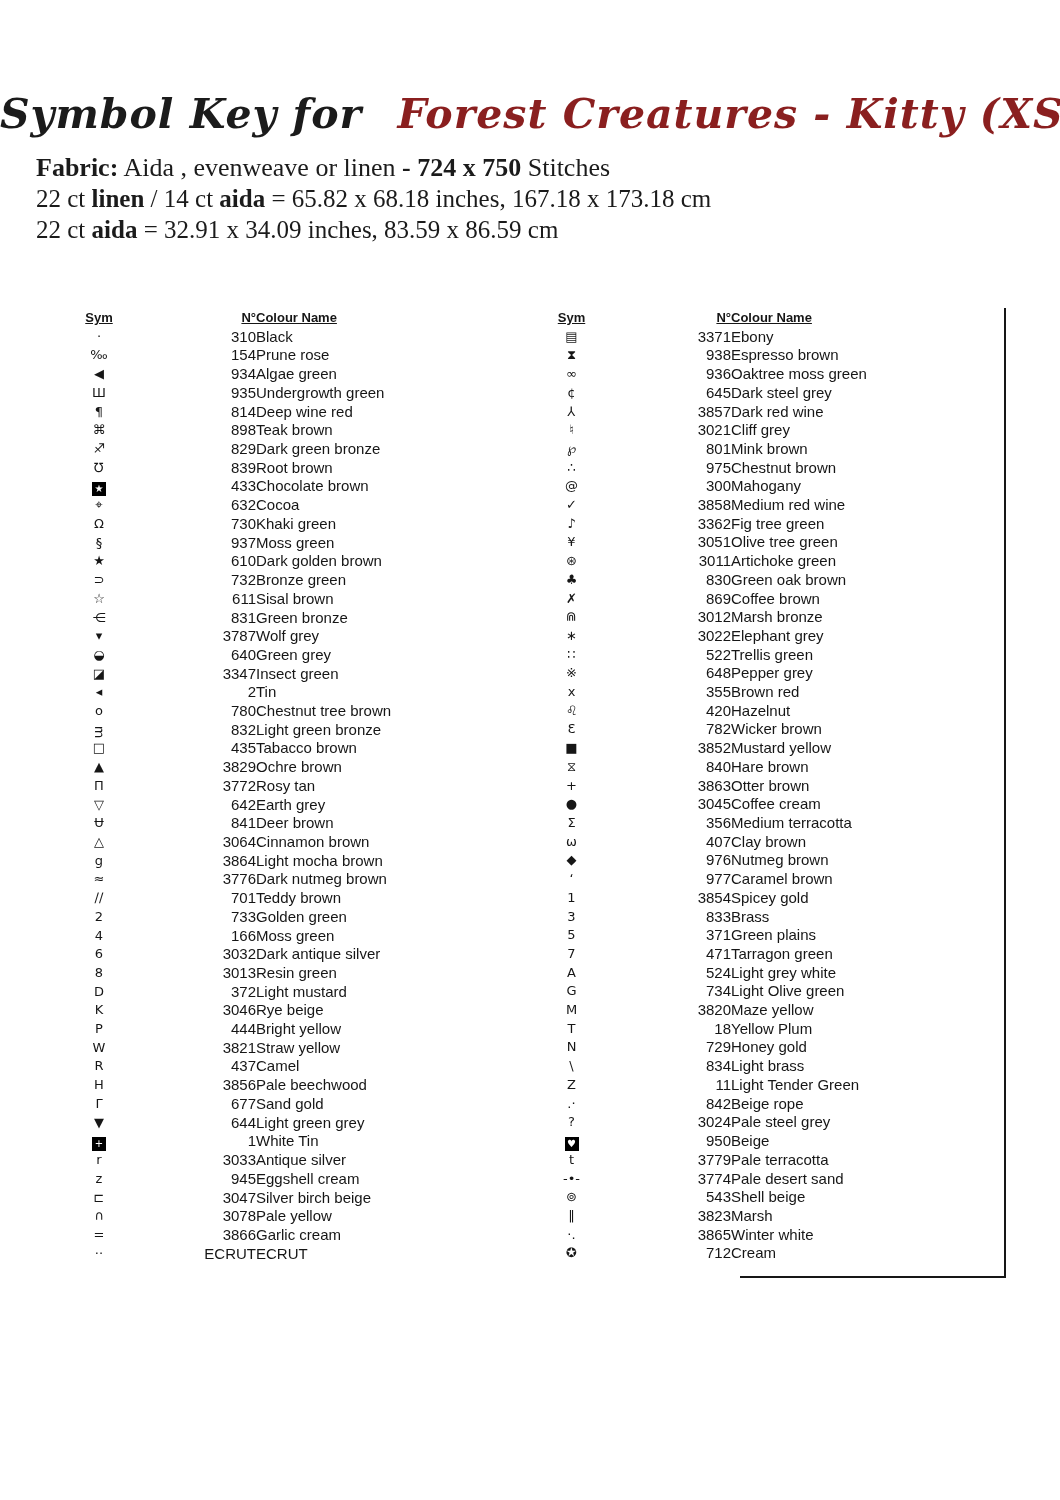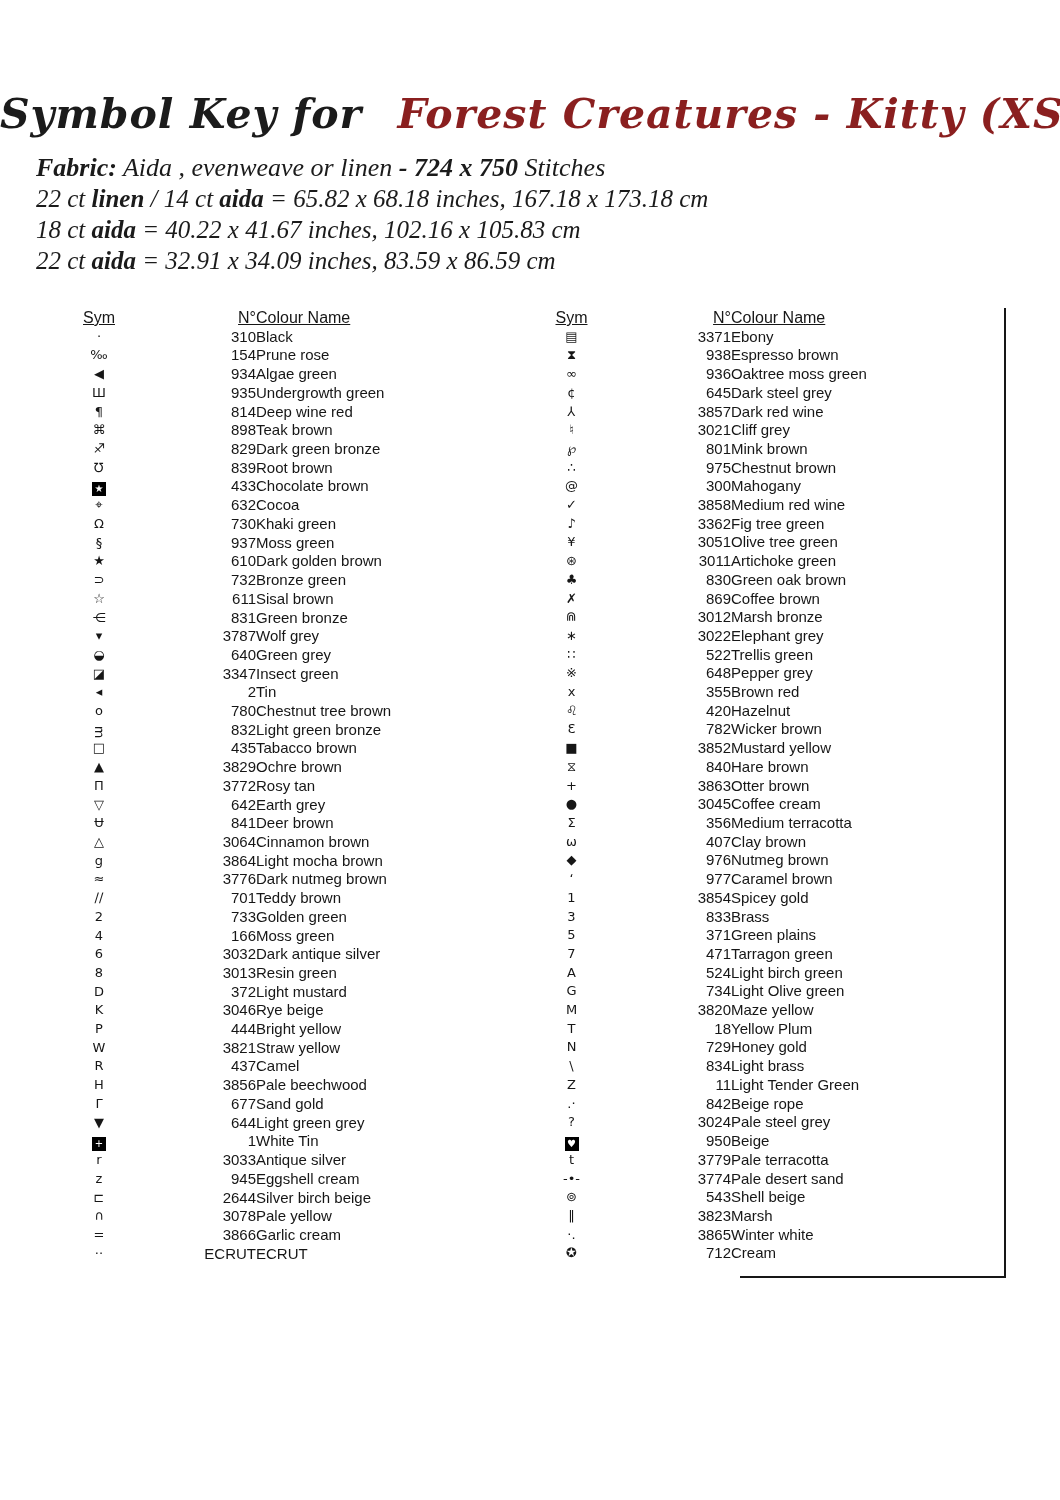--- a/index.html
+++ b/index.html
@@ -2,27 +2,27 @@
 <html><head>
 <meta charset="utf-8">
 <style>
   html,body{margin:0;padding:0;background:#ffffff;}
   .page{position:relative;width:1060px;height:1500px;background:#fff;overflow:hidden;
         font-family:"Liberation Sans",sans-serif;color:#1b1b1b;}
   .title{position:absolute;top:90px;left:0;width:100%;text-align:center;white-space:nowrap;
          font-family:"DejaVu Serif",serif;font-style:italic;font-weight:bold;font-size:41px;letter-spacing:1px;}
   .title .red{margin-left:20px;}
   .fabric{position:absolute;top:152px;left:36px;width:990px;
-          font-family:"Liberation Serif",serif;font-style:italic;font-size:25px;line-height:31px;}
+          font-family:"Liberation Serif",serif;font-size:25px;line-height:31px;}
   .fabric .b{font-weight:bold;}
   .fabric-line:first-child{font-size:26px;}
   table.key{position:absolute;border-collapse:collapse;table-layout:fixed;
             font-size:15px;color:#161616;}
   table.key td, table.key th{padding:0;height:18.7px;line-height:18.7px;white-space:nowrap;overflow:hidden;}
-  table.key th{font-weight:normal;text-decoration:underline;font-size:16px;}
+  table.key th{font-weight:bold;text-decoration:underline;font-size:13px;}
   .col-sym{text-align:center;}
   .col-num{text-align:right;}
   .col-name{text-align:left;padding-left:26px;}
   td.col-sym{font-family:"DejaVu Sans",sans-serif;font-size:13px;}
   .inv{display:inline-block;width:14px;height:14px;line-height:14px;background:#000;color:#fff;
        font-size:10px;text-align:center;vertical-align:-2px;}
   #tbl-left{left:60px;top:309px;width:425px;}
   #tbl-right{left:534px;top:309px;width:431px;}
   .vline{position:absolute;left:1004px;top:308px;width:2px;height:970px;background:#161616;}
   .hline{position:absolute;left:740px;top:1276px;width:266px;height:2px;background:#161616;}
@@ -33,21 +33,20 @@
 <div class="page">
 
   <div class="title">
     <span>Symbol Key for</span>
     <span class="red" id="title-red" style="color: rgb(138, 31, 31);">Forest Creatures - Kitty (XSxI)</span>
   </div>
 
   <div class="fabric">
       <div class="fabric-line"><span class="b">Fabric:</span><span>  Aida , evenweave or  linen </span><span class="b">- 724 x 750</span><span> Stitches</span></div>
       <div class="fabric-line"><span>22 ct </span><span class="b">linen</span><span> / 14 ct </span><span class="b">aida</span><span> = 65.82 x 68.18 inches, 167.18 x 173.18 cm</span></div>
-      <div class="fabric-line"><span>18 ct </span><span class="b">aida</span><span>  = 40.22 x 41.67 inches, 102.16 x 105.83 cm</span></div>
       <div class="fabric-line"><span>22 ct </span><span class="b">aida</span><span> = 32.91 x 34.09 inches, 83.59 x 86.59 cm</span></div>
     </div>
 
   <table class="key" id="tbl-left">
     <colgroup>
         <col style="width:78px">
         <col style="width:118px">
         <col style="width:229px">
       </colgroup>
     <thead>
@@ -283,21 +282,21 @@
           <td class="col-num">3033</td>
           <td class="col-name">Antique silver</td>
         </tr>
         <tr>
           <td class="col-sym">z</td>
           <td class="col-num">945</td>
           <td class="col-name">Eggshell cream</td>
         </tr>
         <tr>
           <td class="col-sym">⊏</td>
-          <td class="col-num">2644</td>
+          <td class="col-num">3047</td>
           <td class="col-name">Silver birch beige</td>
         </tr>
         <tr>
           <td class="col-sym">∩</td>
           <td class="col-num">3078</td>
           <td class="col-name">Pale yellow</td>
         </tr>
         <tr>
           <td class="col-sym">=</td>
           <td class="col-num">3866</td>
@@ -491,21 +490,21 @@
           <td class="col-name">Green plains</td>
         </tr>
         <tr>
           <td class="col-sym">7</td>
           <td class="col-num">471</td>
           <td class="col-name">Tarragon green</td>
         </tr>
         <tr>
           <td class="col-sym">A</td>
           <td class="col-num">524</td>
-          <td class="col-name">Light birch green</td>
+          <td class="col-name">Light grey white</td>
         </tr>
         <tr>
           <td class="col-sym">G</td>
           <td class="col-num">734</td>
           <td class="col-name">Light Olive green</td>
         </tr>
         <tr>
           <td class="col-sym">M</td>
           <td class="col-num">3820</td>
           <td class="col-name">Maze yellow</td>

